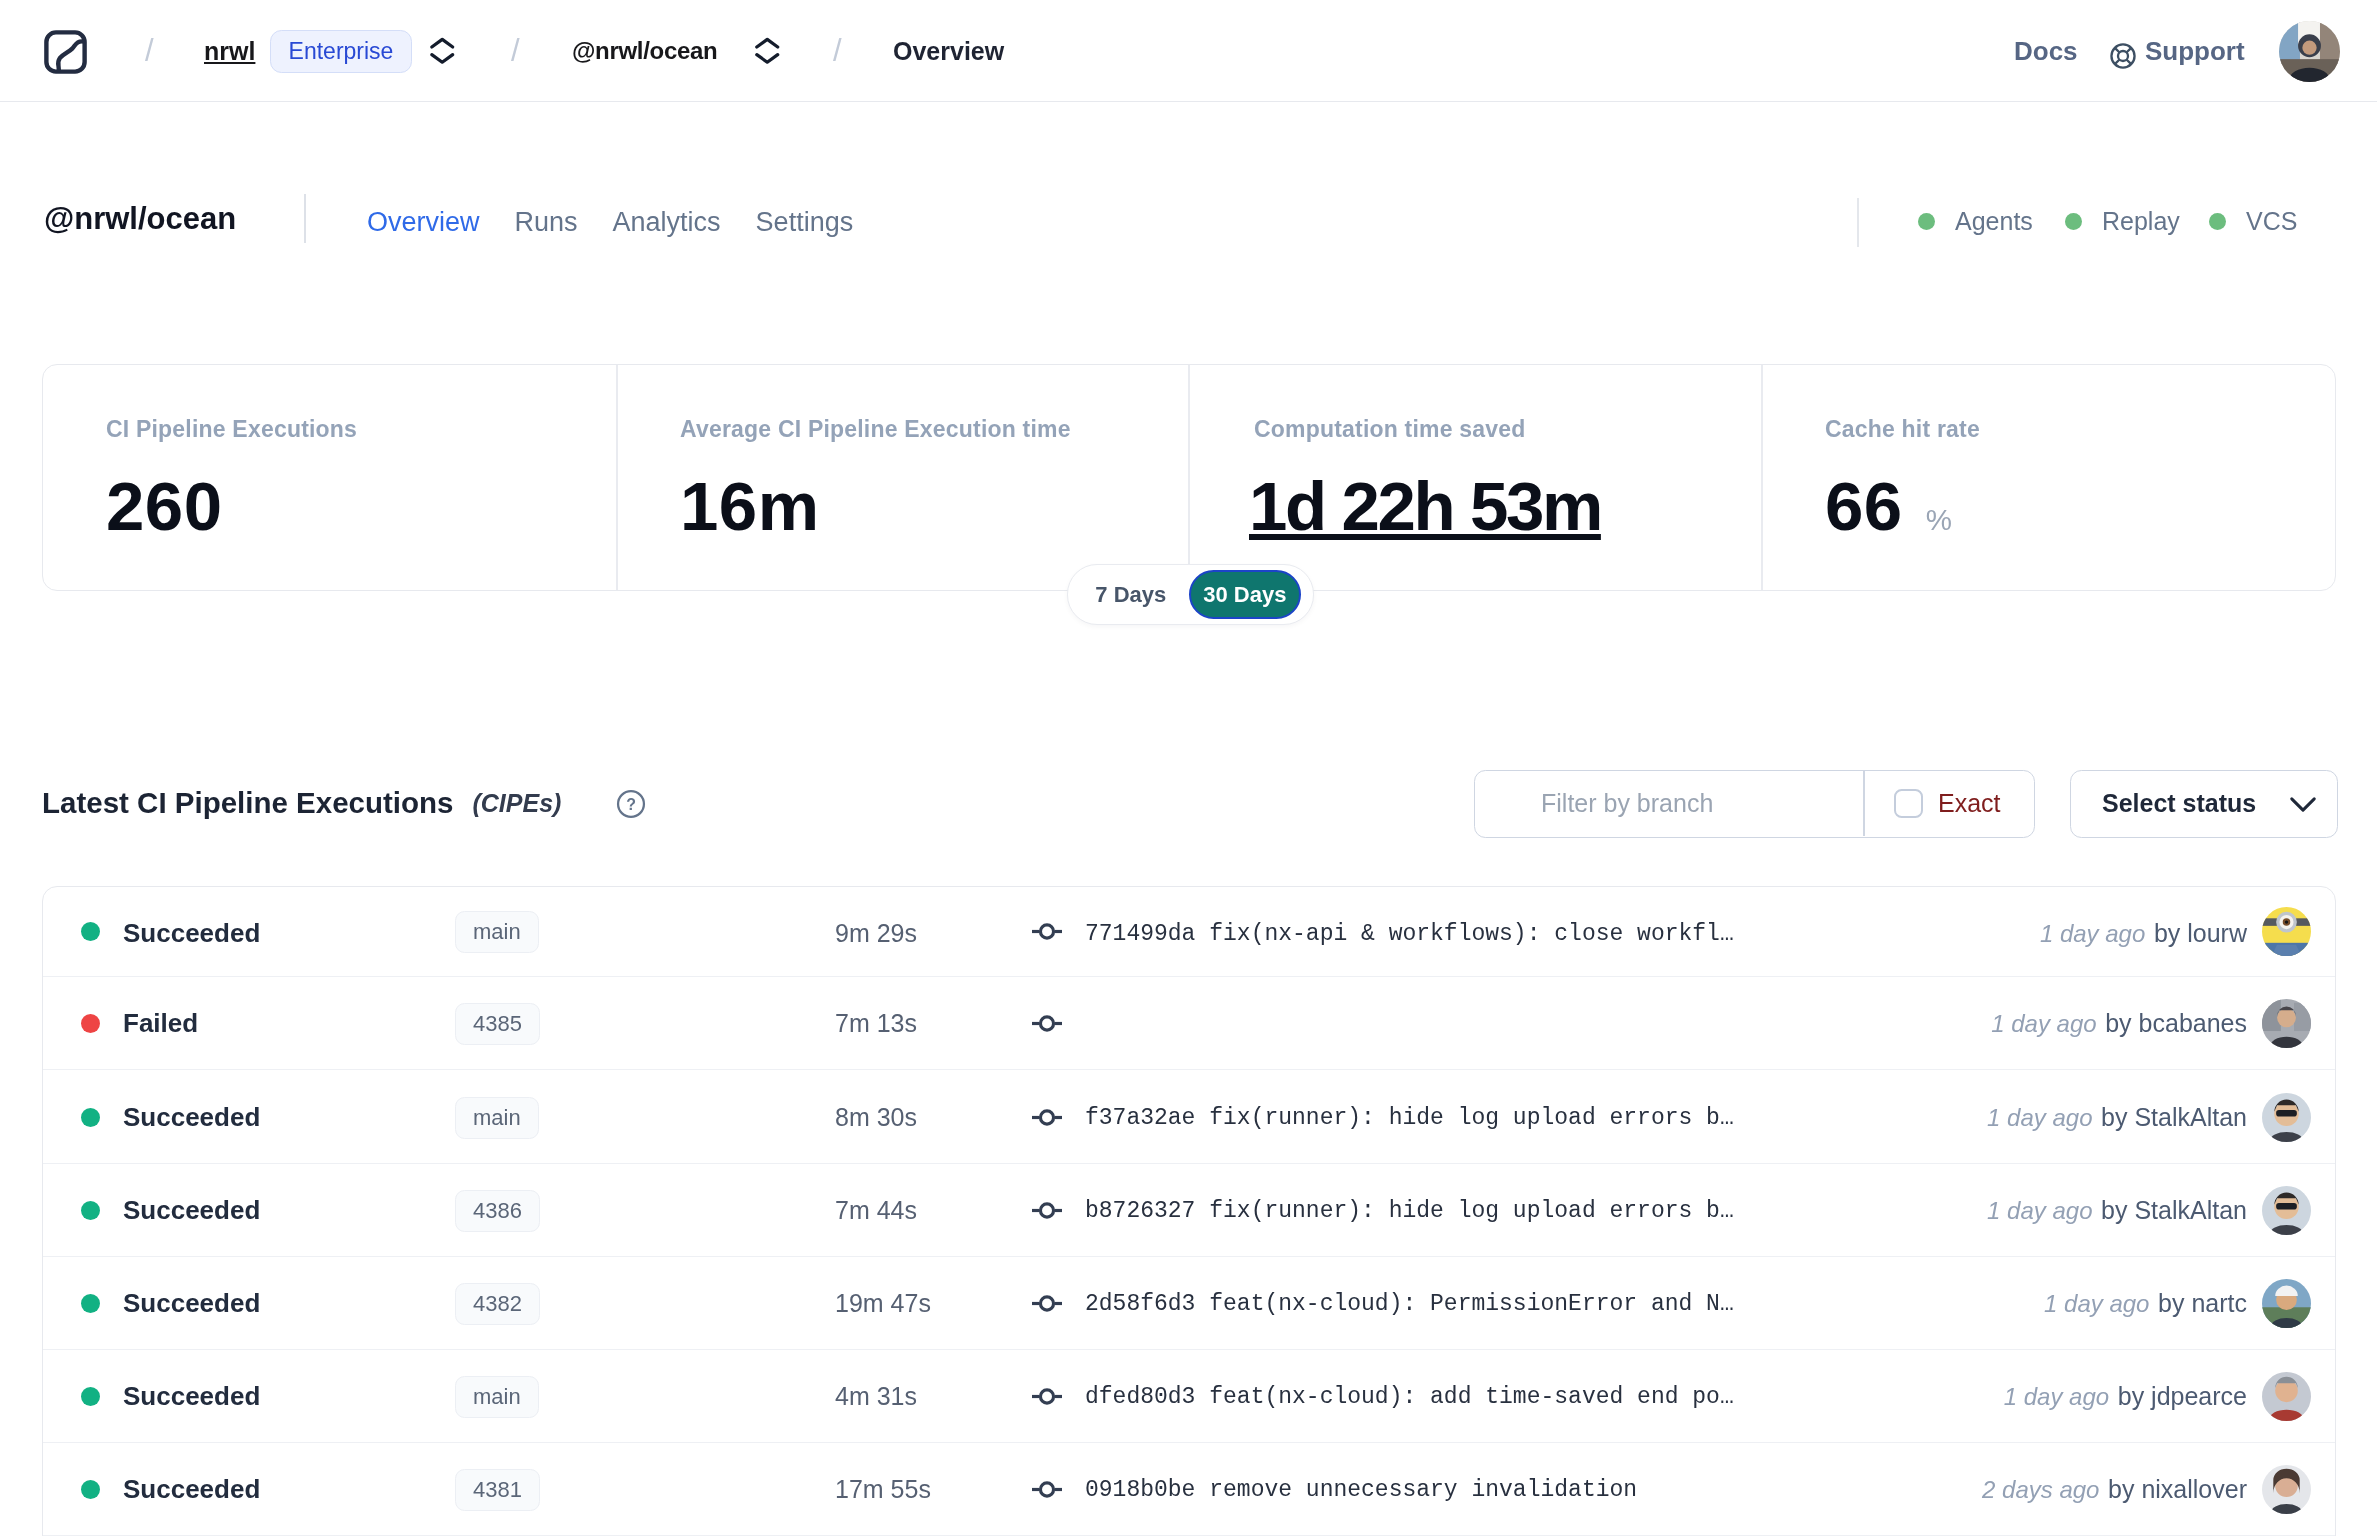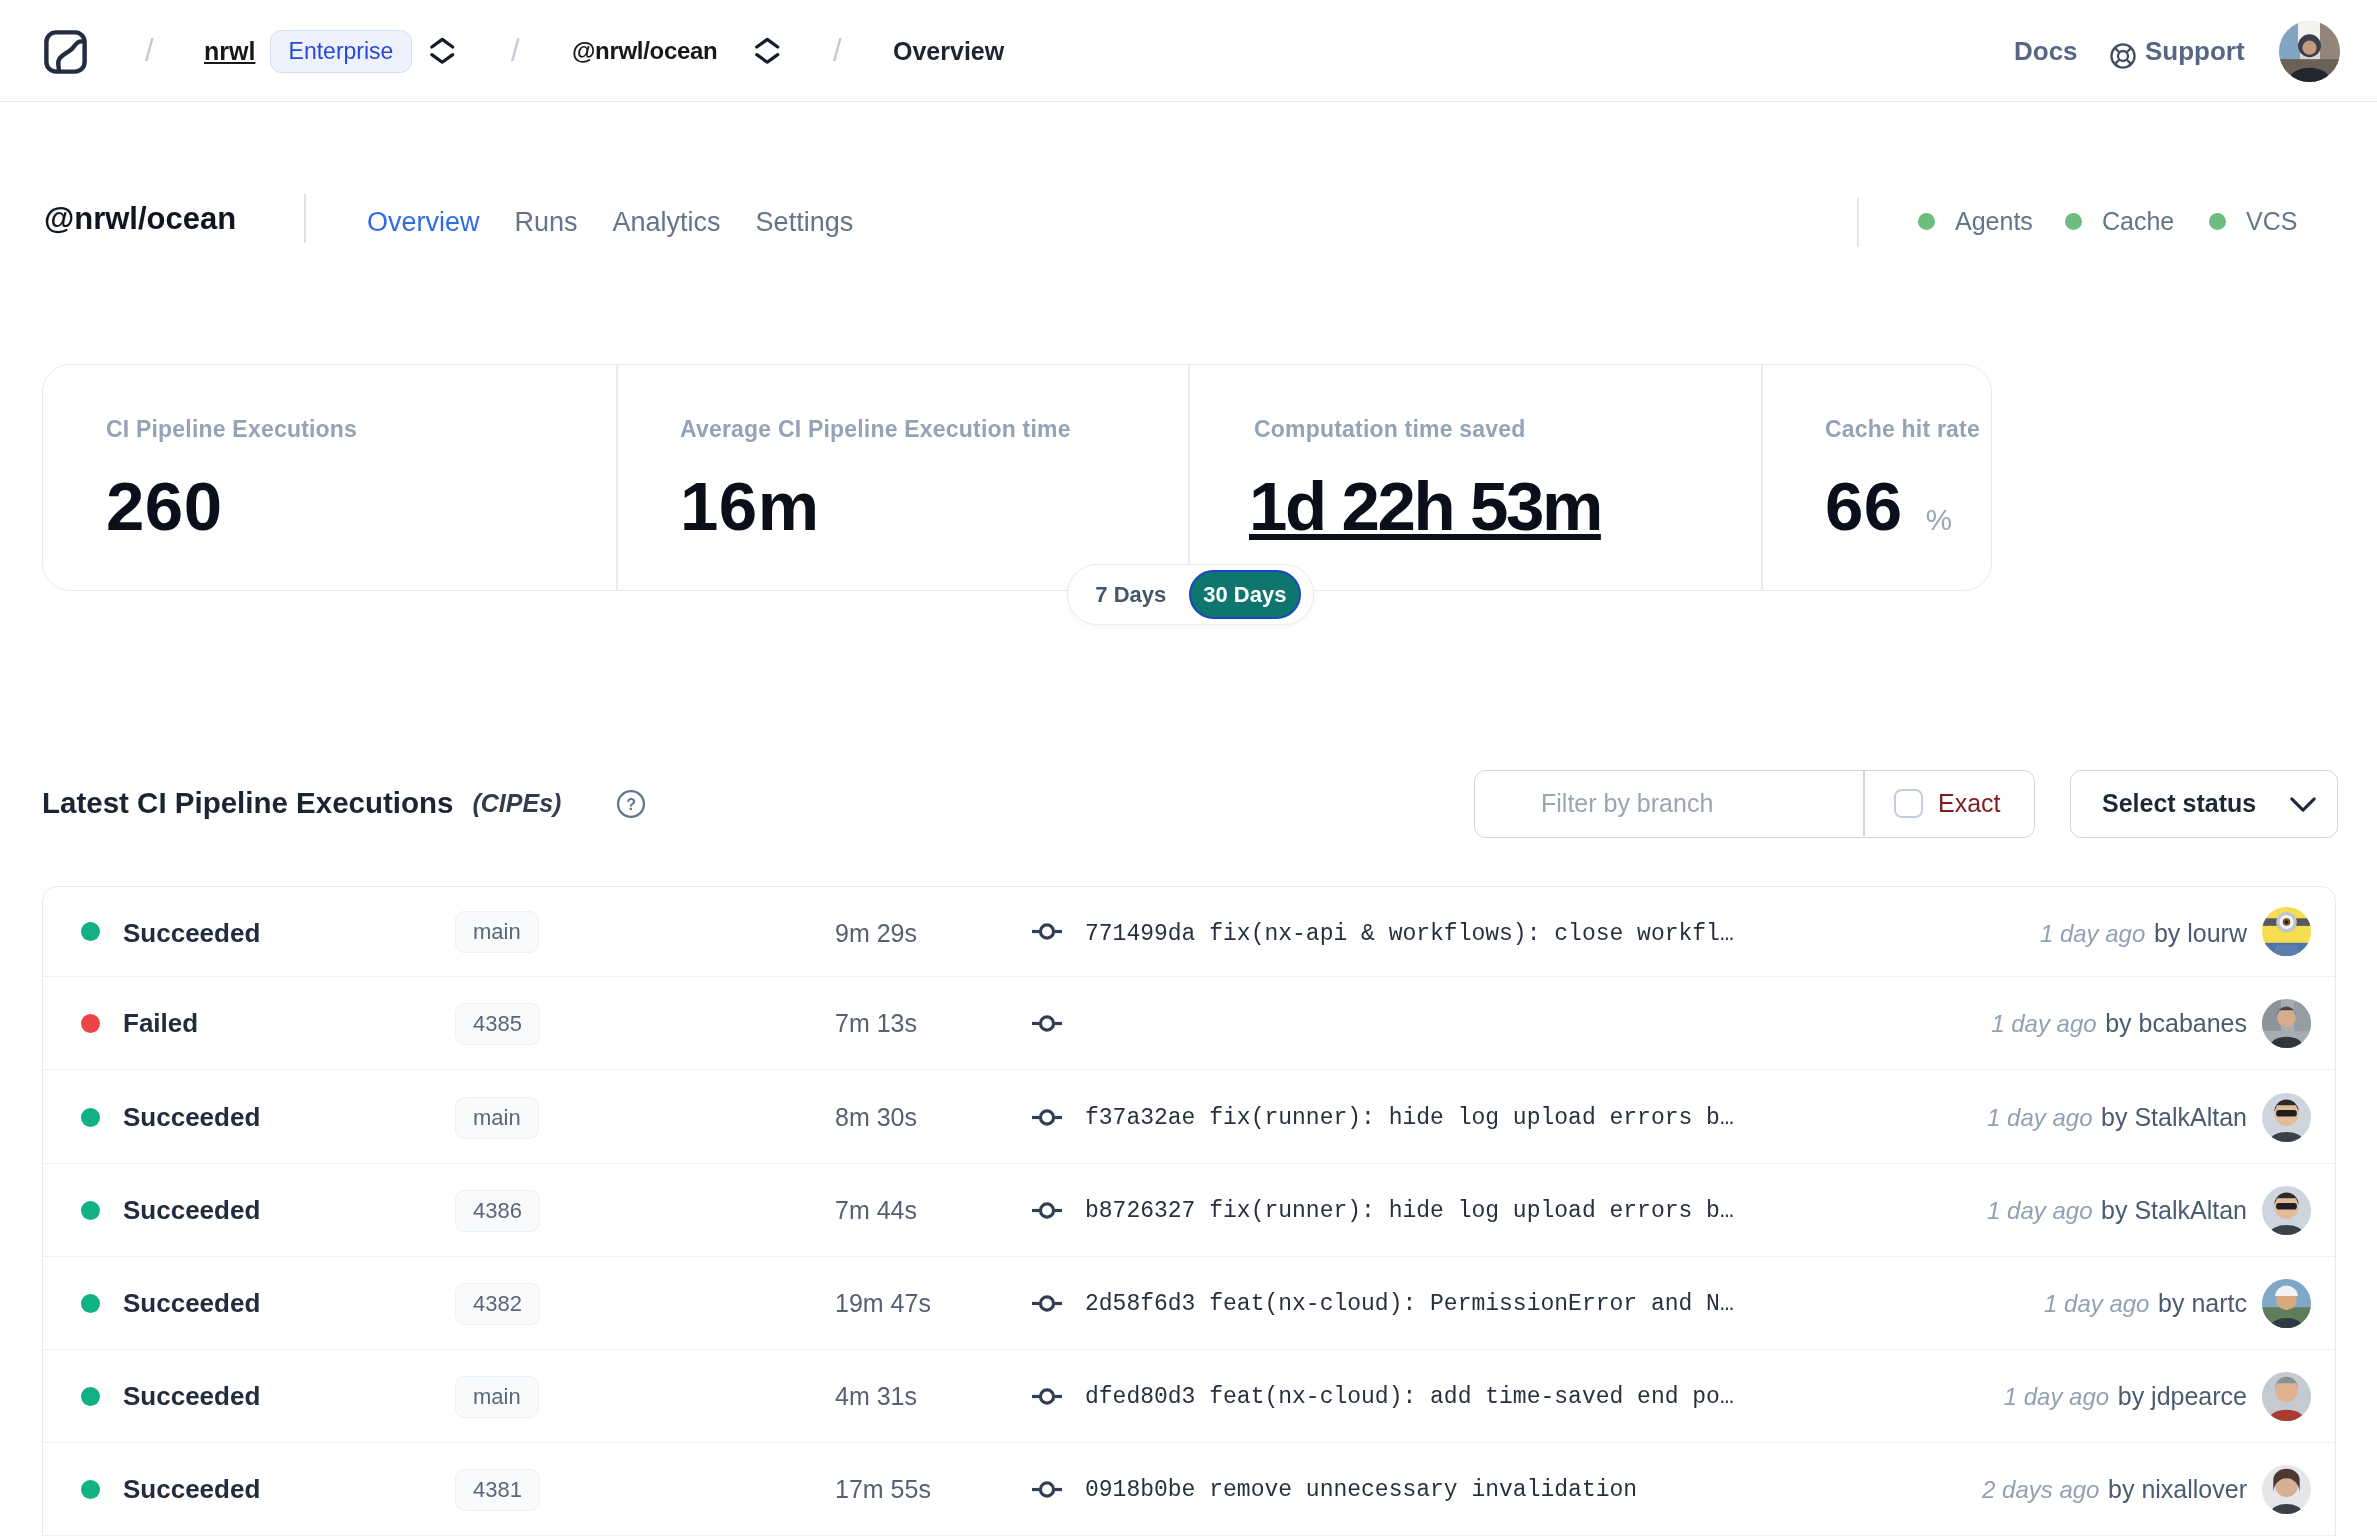--- a/index.html
+++ b/index.html
@@ -8,21 +8,21 @@
   .abs { position:absolute; }
   
   #header { position:absolute; left:0; top:0; width:2378px; height:102px; background:#fff; border-bottom:1.9px solid #e7e9ee; }
   .crumb-slash { position:absolute; top:0; height:102px; display:flex; align-items:center; color:#c3cbd8; font-size:31px; font-weight:300; }
   .hitem { position:absolute; top:0; height:102px; display:flex; align-items:center; }
   
   .tab { font-size:27px; font-weight:500; color:#64748b; }
   .tab.active { color:#2f6ae8; }
   .statdot { width:17px; height:17px; border-radius:50%; background:#6cbd7e; display:inline-block; }
   
-  #cards { position:absolute; left:42px; top:364px; width:1950px; height:227px; border:1.9px solid #e7e9ee; border-radius:28px; background:#fff; }
+  #cards { position:absolute; left:42px; top:364px; width:2294px; height:227px; border:1.9px solid #e7e9ee; border-radius:15px; background:#fff; }
   .vline { position:absolute; top:0; bottom:0; width:1.9px; background:#e9ebf0; }
   .card-label { position:absolute; top:51px; font-size:23px; font-weight:600; color:#94a3b8; letter-spacing:0.2px; }
   .card-num { position:absolute; top:107px; font-size:69px; font-weight:700; color:#0b0f19; letter-spacing:0.5px; line-height:1; }
   
   #toggle { position:absolute; left:1067px; top:564px; width:247px; height:61px; background:#fff; border:1.9px solid #e9ebf0; border-radius:30px; display:flex; align-items:center; padding:0 4.8px; box-shadow:0 1.9px 5.7px rgba(15,23,42,.04); }
   #seg7 { flex:0 0 auto; width:116px; text-align:center; font-size:22px; font-weight:600; color:#475569; }
   #seg30 { flex:0 0 auto; width:112px; height:49px; background:#0f766e; border:2.9px solid #1c44c8; border-radius:27px; color:#fff; font-size:22px; font-weight:600; display:flex; align-items:center; justify-content:center; }
   
   .inputbox { position:absolute; top:770px; height:68px; border:1.9px solid #cfd6e2; border-radius:11.4px; background:#fff; }
   
@@ -94,21 +94,21 @@
       <span class="tab">Analytics</span>
       <span class="tab">Settings</span>
   </div>
   <div class="abs" style="left:1857px; top:198px; width:1.9px; height:49px; background:#e4e7ec;"></div>
   <div class="abs" style="left:1918px; top:207px; display:flex; align-items:center; gap:20px; font-size:25px; font-weight:500; color:#64748b;">
     <span class="statdot"></span>
       <span>Agents</span>
   </div>
   <div class="abs" style="left:2065px; top:207px; display:flex; align-items:center; gap:20px; font-size:25px; font-weight:500; color:#64748b;">
     <span class="statdot"></span>
-      <span>Cache</span>
+      <span>Replay</span>
   </div>
   <div class="abs" style="left:2209px; top:207px; display:flex; align-items:center; gap:20px; font-size:25px; font-weight:500; color:#64748b;">
     <span class="statdot"></span>
       <span>VCS</span>
   </div>
 
   <div id="cards">
     <div class="vline" style="left:573px;"></div>
     <div class="vline" style="left:1145px;"></div>
     <div class="vline" style="left:1718px;"></div>

